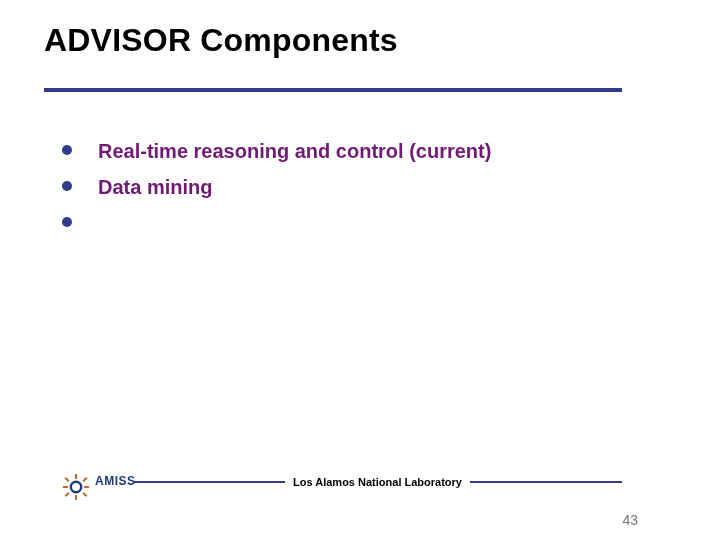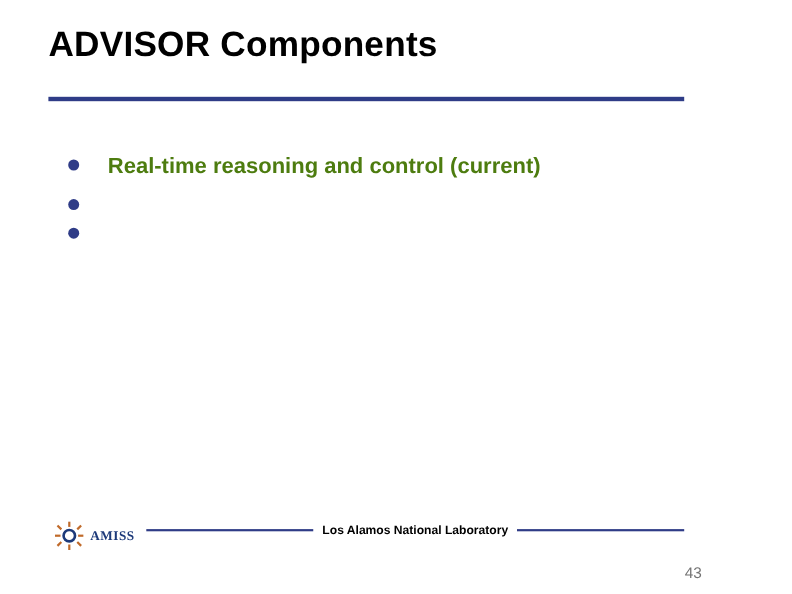--- a/index.html
+++ b/index.html
@@ -44,37 +44,35 @@
     height: 10px;
     border-radius: 50%;
     background: #2f3c87;
     flex: 0 0 auto;
     margin-top: 7px;
   }
   .bullet-text {
     margin-left: 26px;
     font-size: 20px;
     font-weight: bold;
-    color: #4d7c0f;
+    color: #701a75;
     line-height: 1.35;
   }
   .footer {
     position: absolute;
     left: 0;
     right: 0;
     bottom: 38px;
     height: 44px;
   }
   .logo {
     position: absolute;
-    left: 50px;
+    left: 63px;
     bottom: 2px;
     display: flex;
-    align-items: center;
-    font-family: Liberation Serif, serif;
   }
   .logo-mark {
     width: 26px;
     height: 26px;
     position: relative;
   }
   .logo-text {
     margin-left: 6px;
     font-size: 12px;
     color: #1d3a7a;
@@ -119,20 +117,21 @@
 
   <div class="rule"></div>
 
   <div class="bullets">
     <div class="bullet-row">
       <span class="dot"></span>
       <span class="bullet-text">Real-time reasoning and control (current)</span>
     </div>
     <div class="bullet-row">
       <span class="dot"></span>
+      <span class="bullet-text">Data mining</span>
     </div>
     <div class="bullet-row">
       <span class="dot"></span>
     </div>
   </div>
 
   <div class="footer">
 
     <div class="logo">
       <span class="logo-mark">

